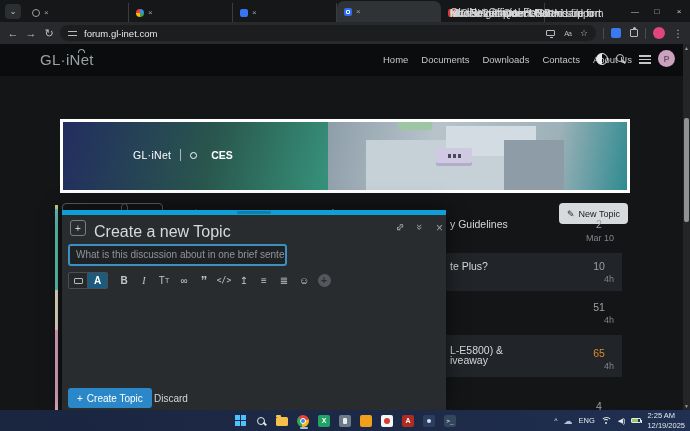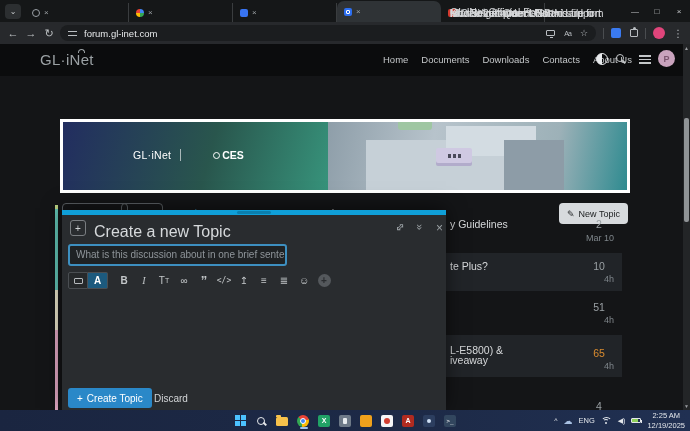--- a/index.html
+++ b/index.html
@@ -54,21 +54,21 @@
   #hdr-search { position:absolute; left:616px; top:10px; }
   .i-burger { position:absolute; left:639px; top:11px; width:12px; height:9px; background:repeating-linear-gradient(#c4c7c9 0 1.5px, transparent 1.5px 3.5px); }
   .hdr-avatar { position:absolute; left:658px; top:6px; width:17px; height:17px; border-radius:50%; background:#c9a3bd; color:#7c5670; font-size:9px; font-weight:bold; display:flex; align-items:center; justify-content:center; }
 
   
   #banner { position:absolute; left:60px; top:75px; width:570px; height:74px; background:#ffffff; padding:3px; display:flex; }
   .ban-left { width:47%; height:100%; background:linear-gradient(105deg,#222d60 0%,#29564d 55%,#37937b 100%); position:relative; }
   .ban-logos { position:absolute; left:70px; top:27px; display:flex; align-items:center; gap:9px; color:#fff; }
   .ban-gl { font-size:10.5px; letter-spacing:0.3px; }
   .ban-div { width:1px; height:12px; background:#ffffff99; }
-  .ban-ces { font-size:10.5px; font-weight:bold; display:flex; align-items:center; gap:2px;margin-left:23px; }
+  .ban-ces { font-size:10.5px; font-weight:bold; display:flex; align-items:center; gap:14px; }
   .ces-ring { width:7px; height:7px; border:1.5px solid #fff; border-radius:50%; display:inline-block; }
   .ban-right { width:53%; height:100%; position:relative; overflow:hidden; background:linear-gradient(100deg,#8e9ea9 0%,#b7c3cb 35%,#9db1b8 75%,#2f8b90 100%); }
   .cube-a { position:absolute; left:38px; top:18px; width:150px; height:60px; background:#c6d0d7; }
   .cube-b { position:absolute; left:118px; top:4px; width:90px; height:30px; background:#d3dce2; }
   .cube-shadow { position:absolute; left:176px; top:18px; width:60px; height:56px; background:#8d9ca7; }
   .router-green { position:absolute; left:70px; top:-4px; width:34px; height:12px; background:#9fc6a2; border-radius:3px; }
   .router-lav { position:absolute; left:108px; top:26px; width:36px; height:15px; background:#cfc9e2; border-radius:2px; box-shadow:0 3px 0 #b2accb; display:flex; align-items:center; justify-content:center; gap:2px; }
   .router-lav i { width:3px; height:4px; background:#4a4a5a; }
 
   
@@ -152,21 +152,21 @@
   .tray-chev { font-size:7px; }
   .tray-cloud { font-size:9px; color:#a9c2e4; }
   .tray-lang { font-size:7.5px; }
   .i-wifi { width:11px; height:8px; position:relative; }
   .i-wifi .a1 { position:absolute; left:0; top:0; width:11px; height:11px; border:1px solid #e3e7eb; border-color:#e3e7eb transparent transparent transparent; border-radius:50%; }
   .i-wifi .a2 { position:absolute; left:2.5px; top:2.5px; width:6px; height:6px; border:1px solid #e3e7eb; border-color:#e3e7eb transparent transparent transparent; border-radius:50%; }
   .i-wifi .dot { position:absolute; left:4.5px; top:5.5px; width:2px; height:2px; background:#e3e7eb; border-radius:50%; }
   .tray-vol { font-size:7px; }
   .i-batt { width:10px; height:5px; border:1px solid #e3e7eb; border-radius:1px; position:relative; background:linear-gradient(90deg,#8fd05a 0 70%, transparent 0); }
   .i-batt::after { content:""; position:absolute; right:-2px; top:0.5px; width:1px; height:3px; background:#e3e7eb; }
-  .tray-clock { font-size:7.5px; line-height:1.25; text-align:center; }
+  .tray-clock { font-size:7.5px; line-height:1.25; text-align:left; }
 </style>
 </head>
 <body>
 
 <div id="tabstrip">
   <div class="tab-search-btn">
       <span>⌄</span>
     </div>
   <div class="tab">
     <span class="fav fav-globe"></span>

